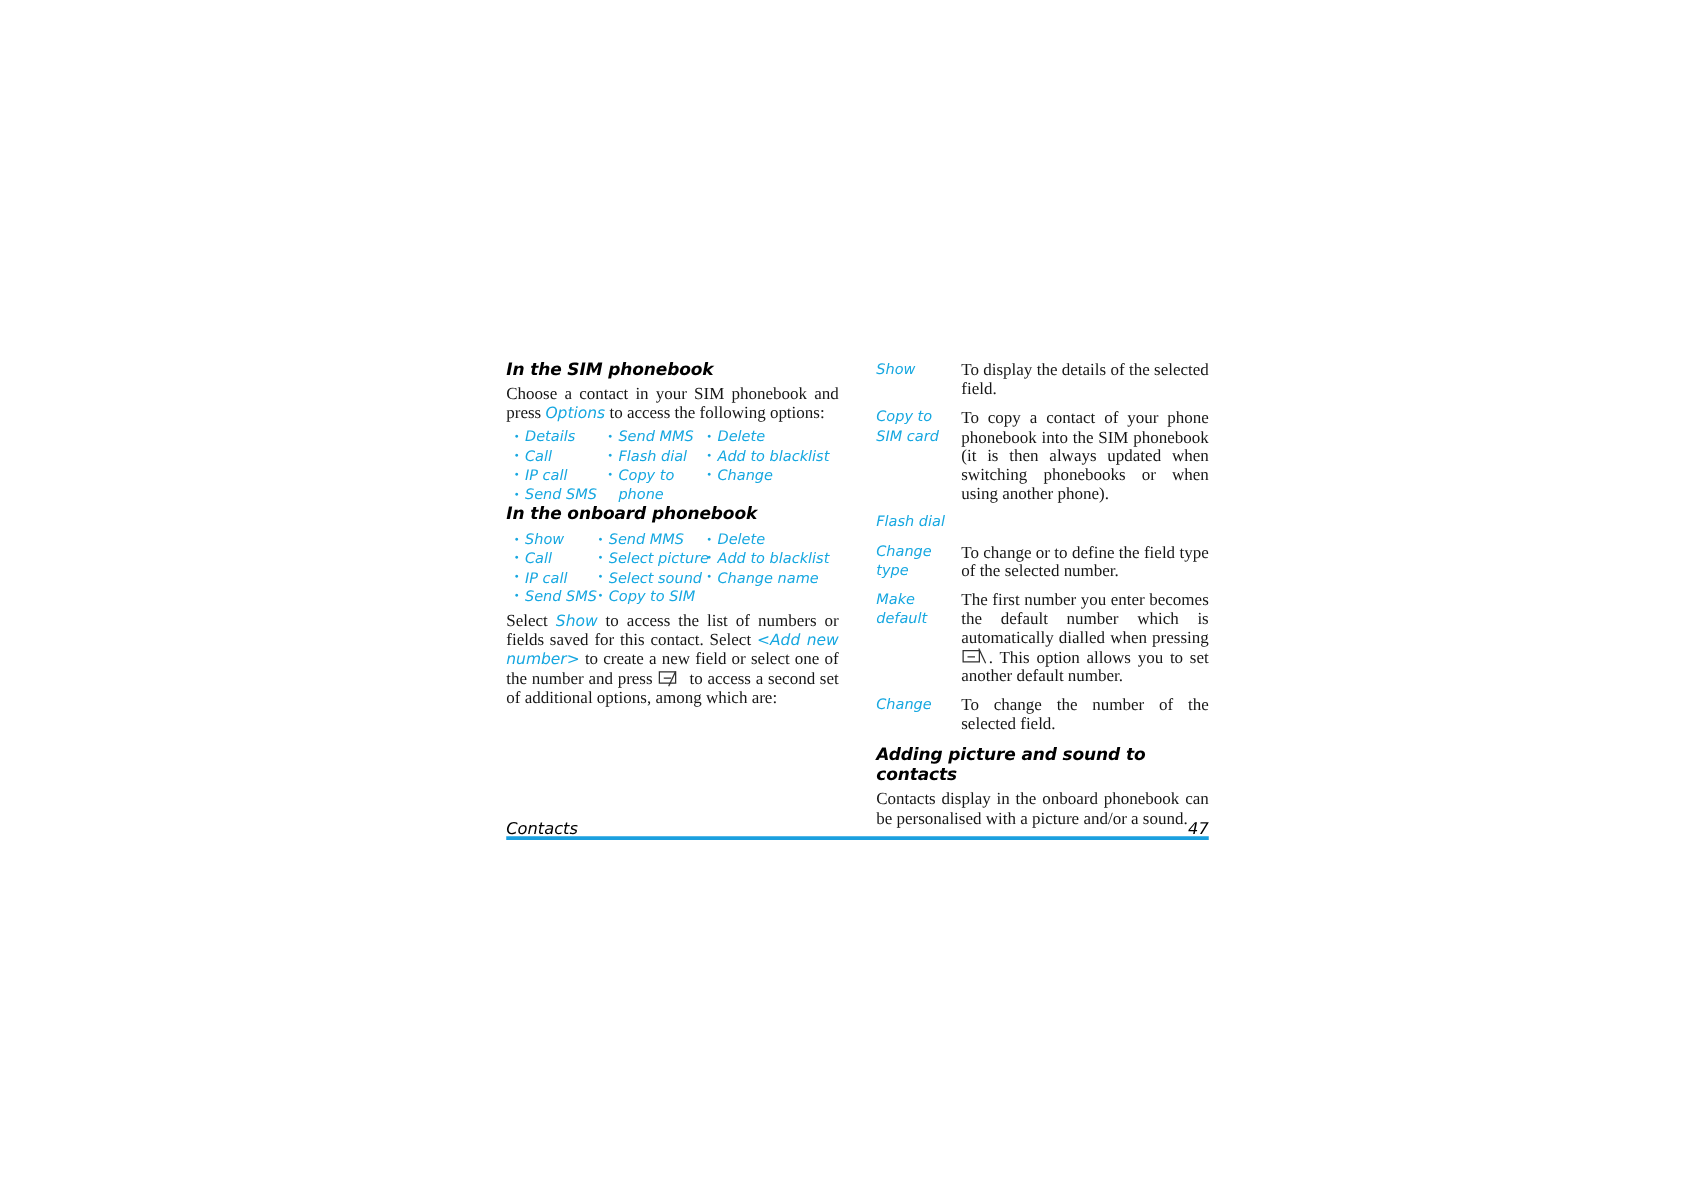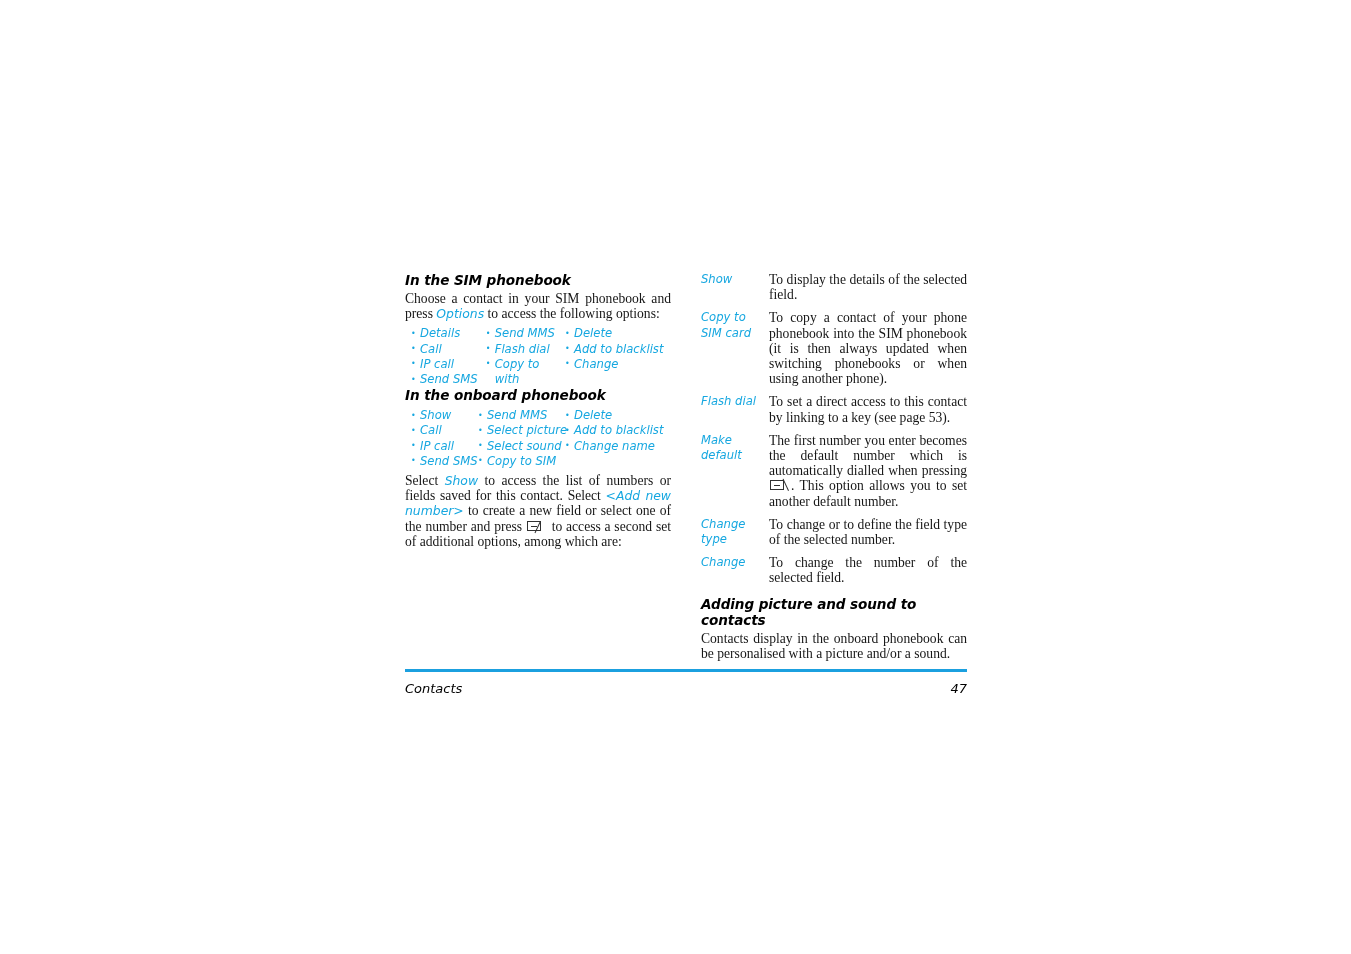--- a/index.html
+++ b/index.html
@@ -28,21 +28,21 @@
   .content {
     position: absolute;
     left: 405px;
     top: 272px;
     width: 562px;
     height: 360px;
   }
 
   .col {
     position: absolute;
-    top: 0;
+    top: 16px;
     width: 266px;
   }
   .col-left  { left: 0px; }
   .col-right { left: 296px; }
 
   
   h2.sec-head {
     font-family: "DejaVu Sans", sans-serif;
     font-weight: bold;
     font-style: italic;
@@ -182,21 +182,21 @@
     position: absolute;
     left: 405px;
     top: 669px;
     width: 562px;
     height: 3px;
     background: #1ba0df;
   }
   .footer {
     position: absolute;
     left: 405px;
-    top: 681px;
+    top: 656px;
     width: 562px;
     height: 20px;
     font-family: "DejaVu Sans", sans-serif;
     font-style: italic;
     font-size: 13px;
     color: #000;
     display: flex;
     justify-content: space-between;
     align-items: flex-start;
   }
@@ -219,21 +219,21 @@
         <div class="opt-col c1">
           <div class="opt-item bullet">Details</div>
           <div class="opt-item bullet">Call</div>
           <div class="opt-item bullet">IP call</div>
           <div class="opt-item bullet">Send SMS</div>
         </div>
         <div class="opt-col c2">
           <div class="opt-item bullet">Send MMS</div>
           <div class="opt-item bullet">Flash dial</div>
           <div class="opt-item bullet">Copy to</div>
-          <div class="opt-item cont">with</div>
+          <div class="opt-item cont">phone</div>
         </div>
         <div class="opt-col c3">
           <div class="opt-item bullet">Delete</div>
           <div class="opt-item bullet">Add to blacklist</div>
           <div class="opt-item bullet">Change</div>
         </div>
       </div>
 
       <h2 class="sec-head spaced">In the onboard phonebook</h2>
 
@@ -273,36 +273,35 @@
           <div class="defdesc">To display the details of the selected field.</div>
         </div>
 
         <div class="defrow">
           <div class="defterm">Copy to SIM card</div>
           <div class="defdesc">To copy a contact of your phone phonebook into the SIM phonebook (it is then always updated when switching phonebooks or when using another phone).</div>
         </div>
 
         <div class="defrow">
           <div class="defterm">Flash dial</div>
-          <div class="defdesc">To set a direct access to this contact by linking to a key (see page 53).</div>
+        </div>
+
+        <div class="defrow">
+          <div class="defterm">Change type</div>
+          <div class="defdesc">To change or to define the field type of the selected number.</div>
         </div>
 
         <div class="defrow">
           <div class="defterm">Make default</div>
           <div class="defdesc"><span>The first number you enter becomes the default number which is automatically dialled when pressing </span><span class="keyicon down"><span class="kbox"></span><span class="kdash"></span><span class="kslash">
                   <i></i>
                 </span></span><span>. This option allows you to set another default number.</span></div>
         </div>
 
         <div class="defrow">
-          <div class="defterm">Change type</div>
-          <div class="defdesc">To change or to define the field type of the selected number.</div>
-        </div>
-
-        <div class="defrow">
           <div class="defterm">Change</div>
           <div class="defdesc">To change the number of the selected field.</div>
         </div>
 
       </div>
 
       <h2 class="sec-head" style="margin-top:10px;">Adding picture and sound to contacts</h2>
 
       <p class="body">Contacts display in the onboard phonebook can be personalised with a picture and/or a sound.</p>
 

